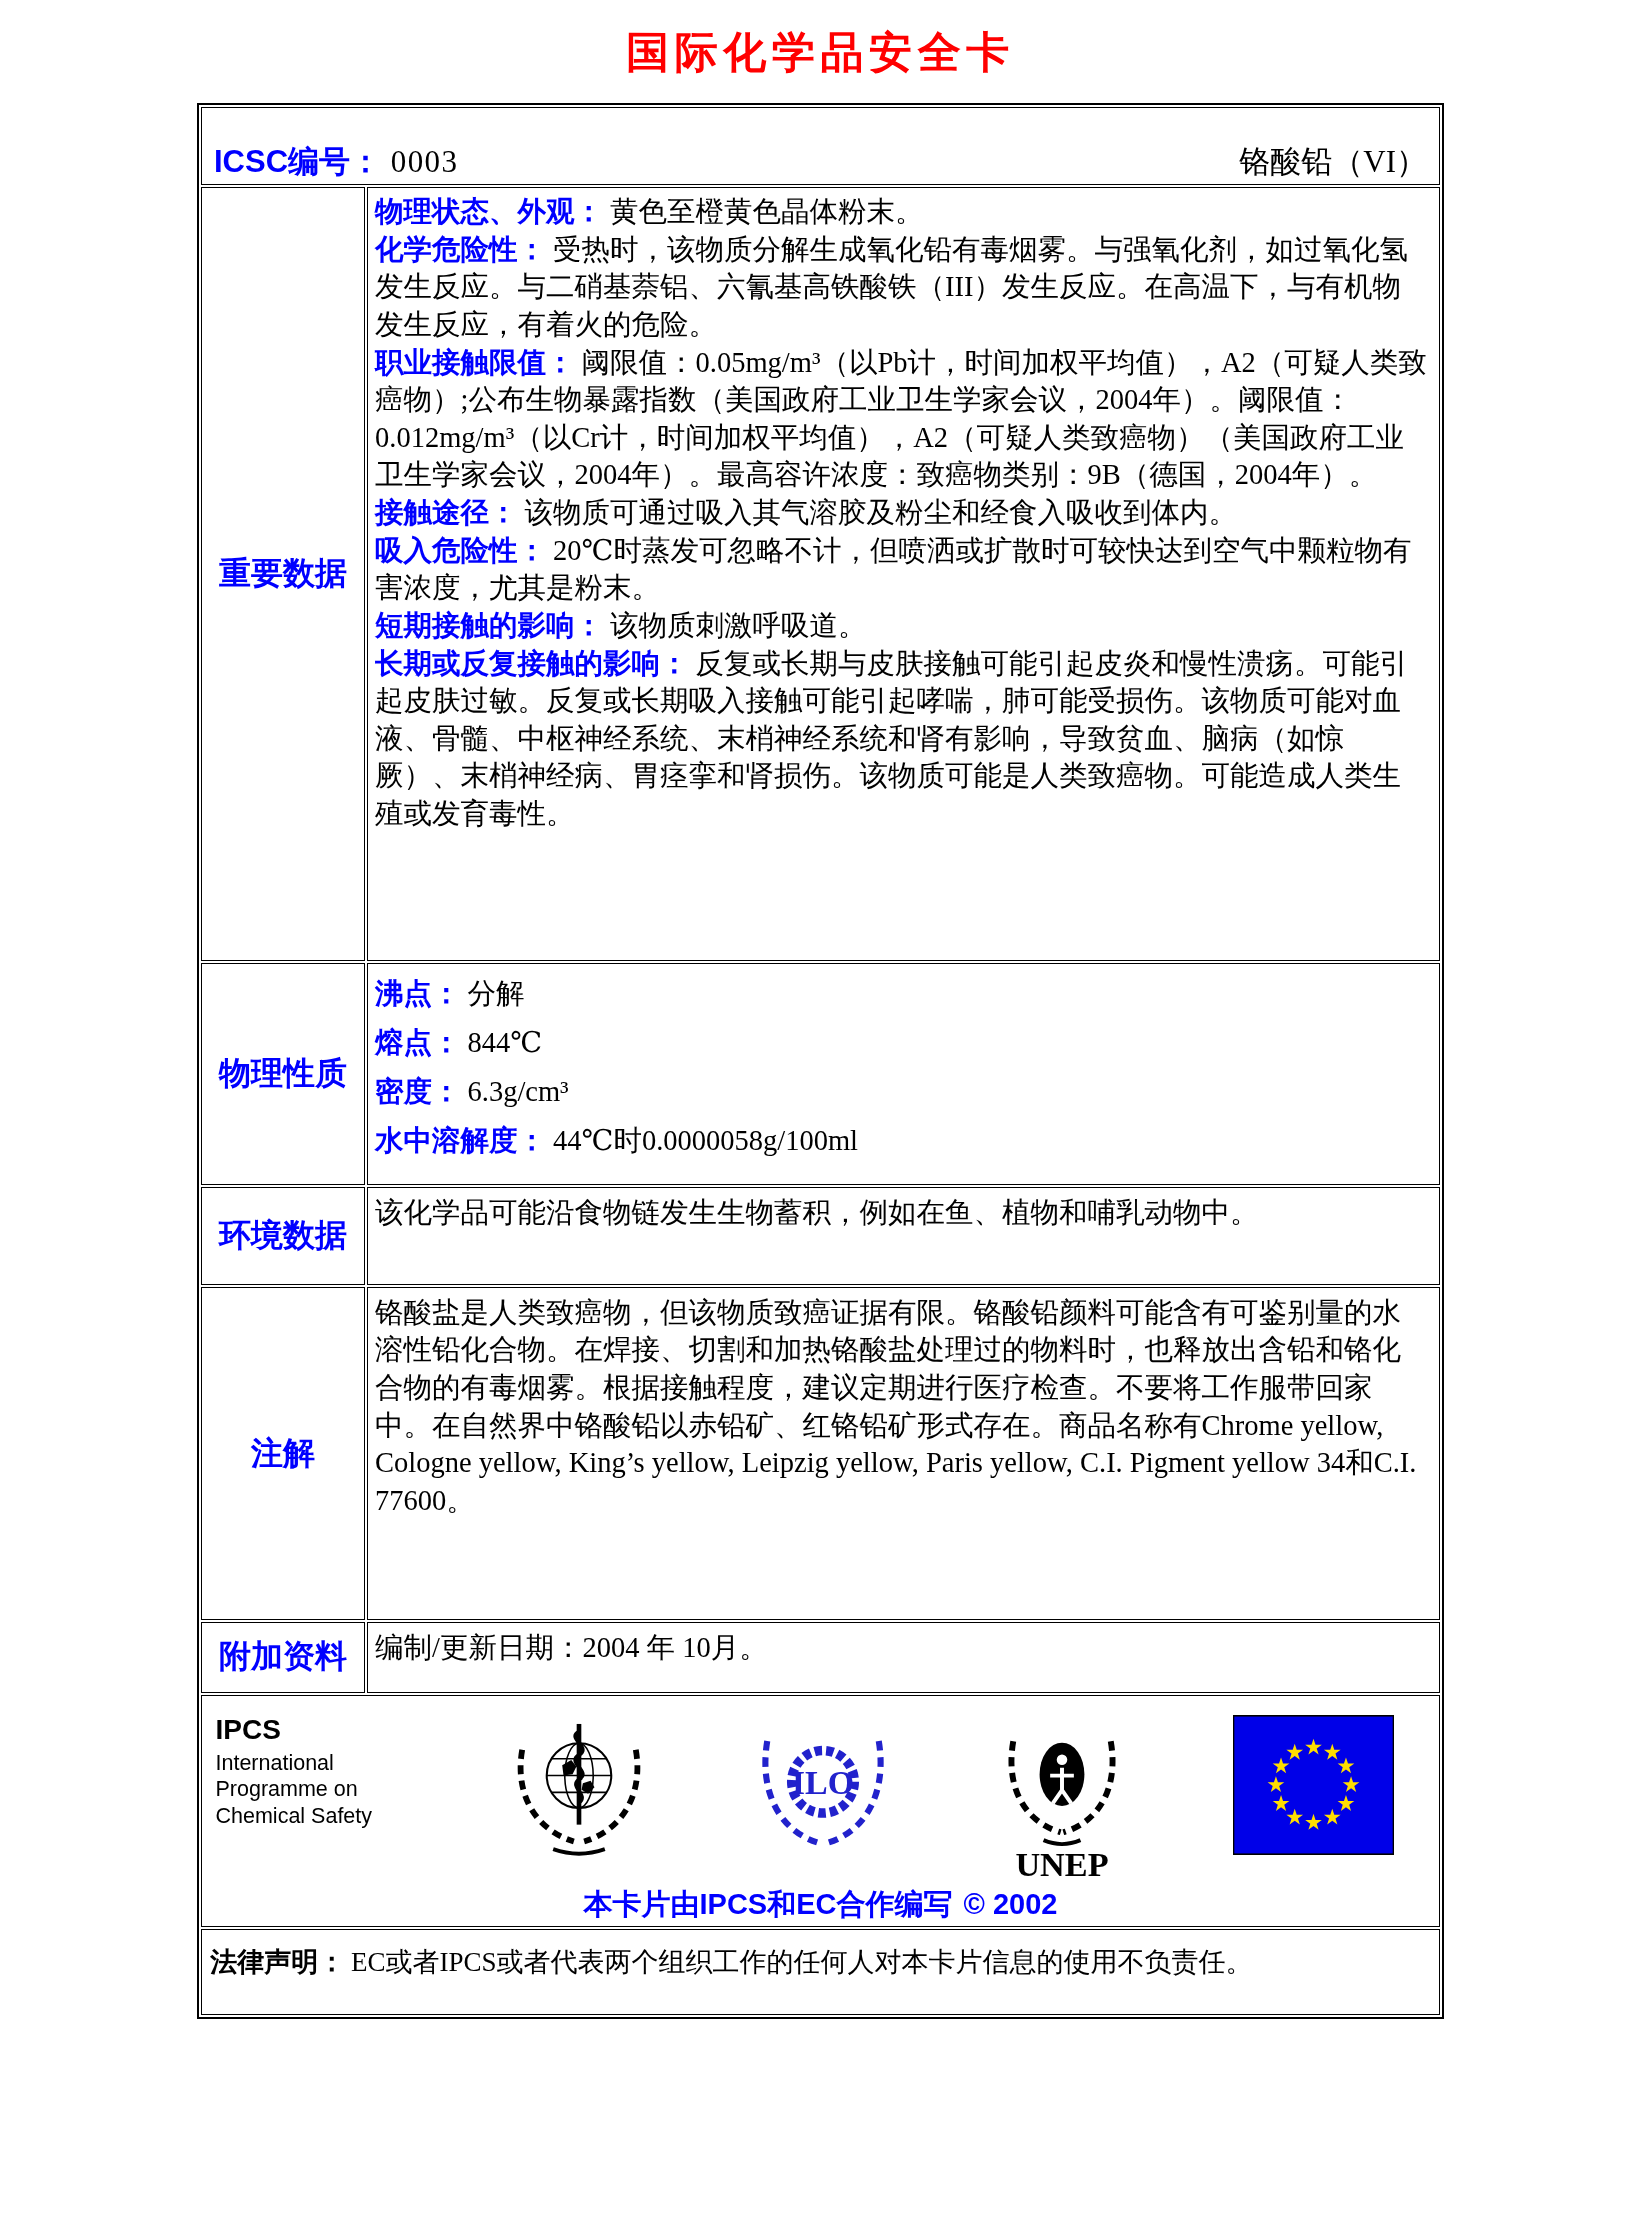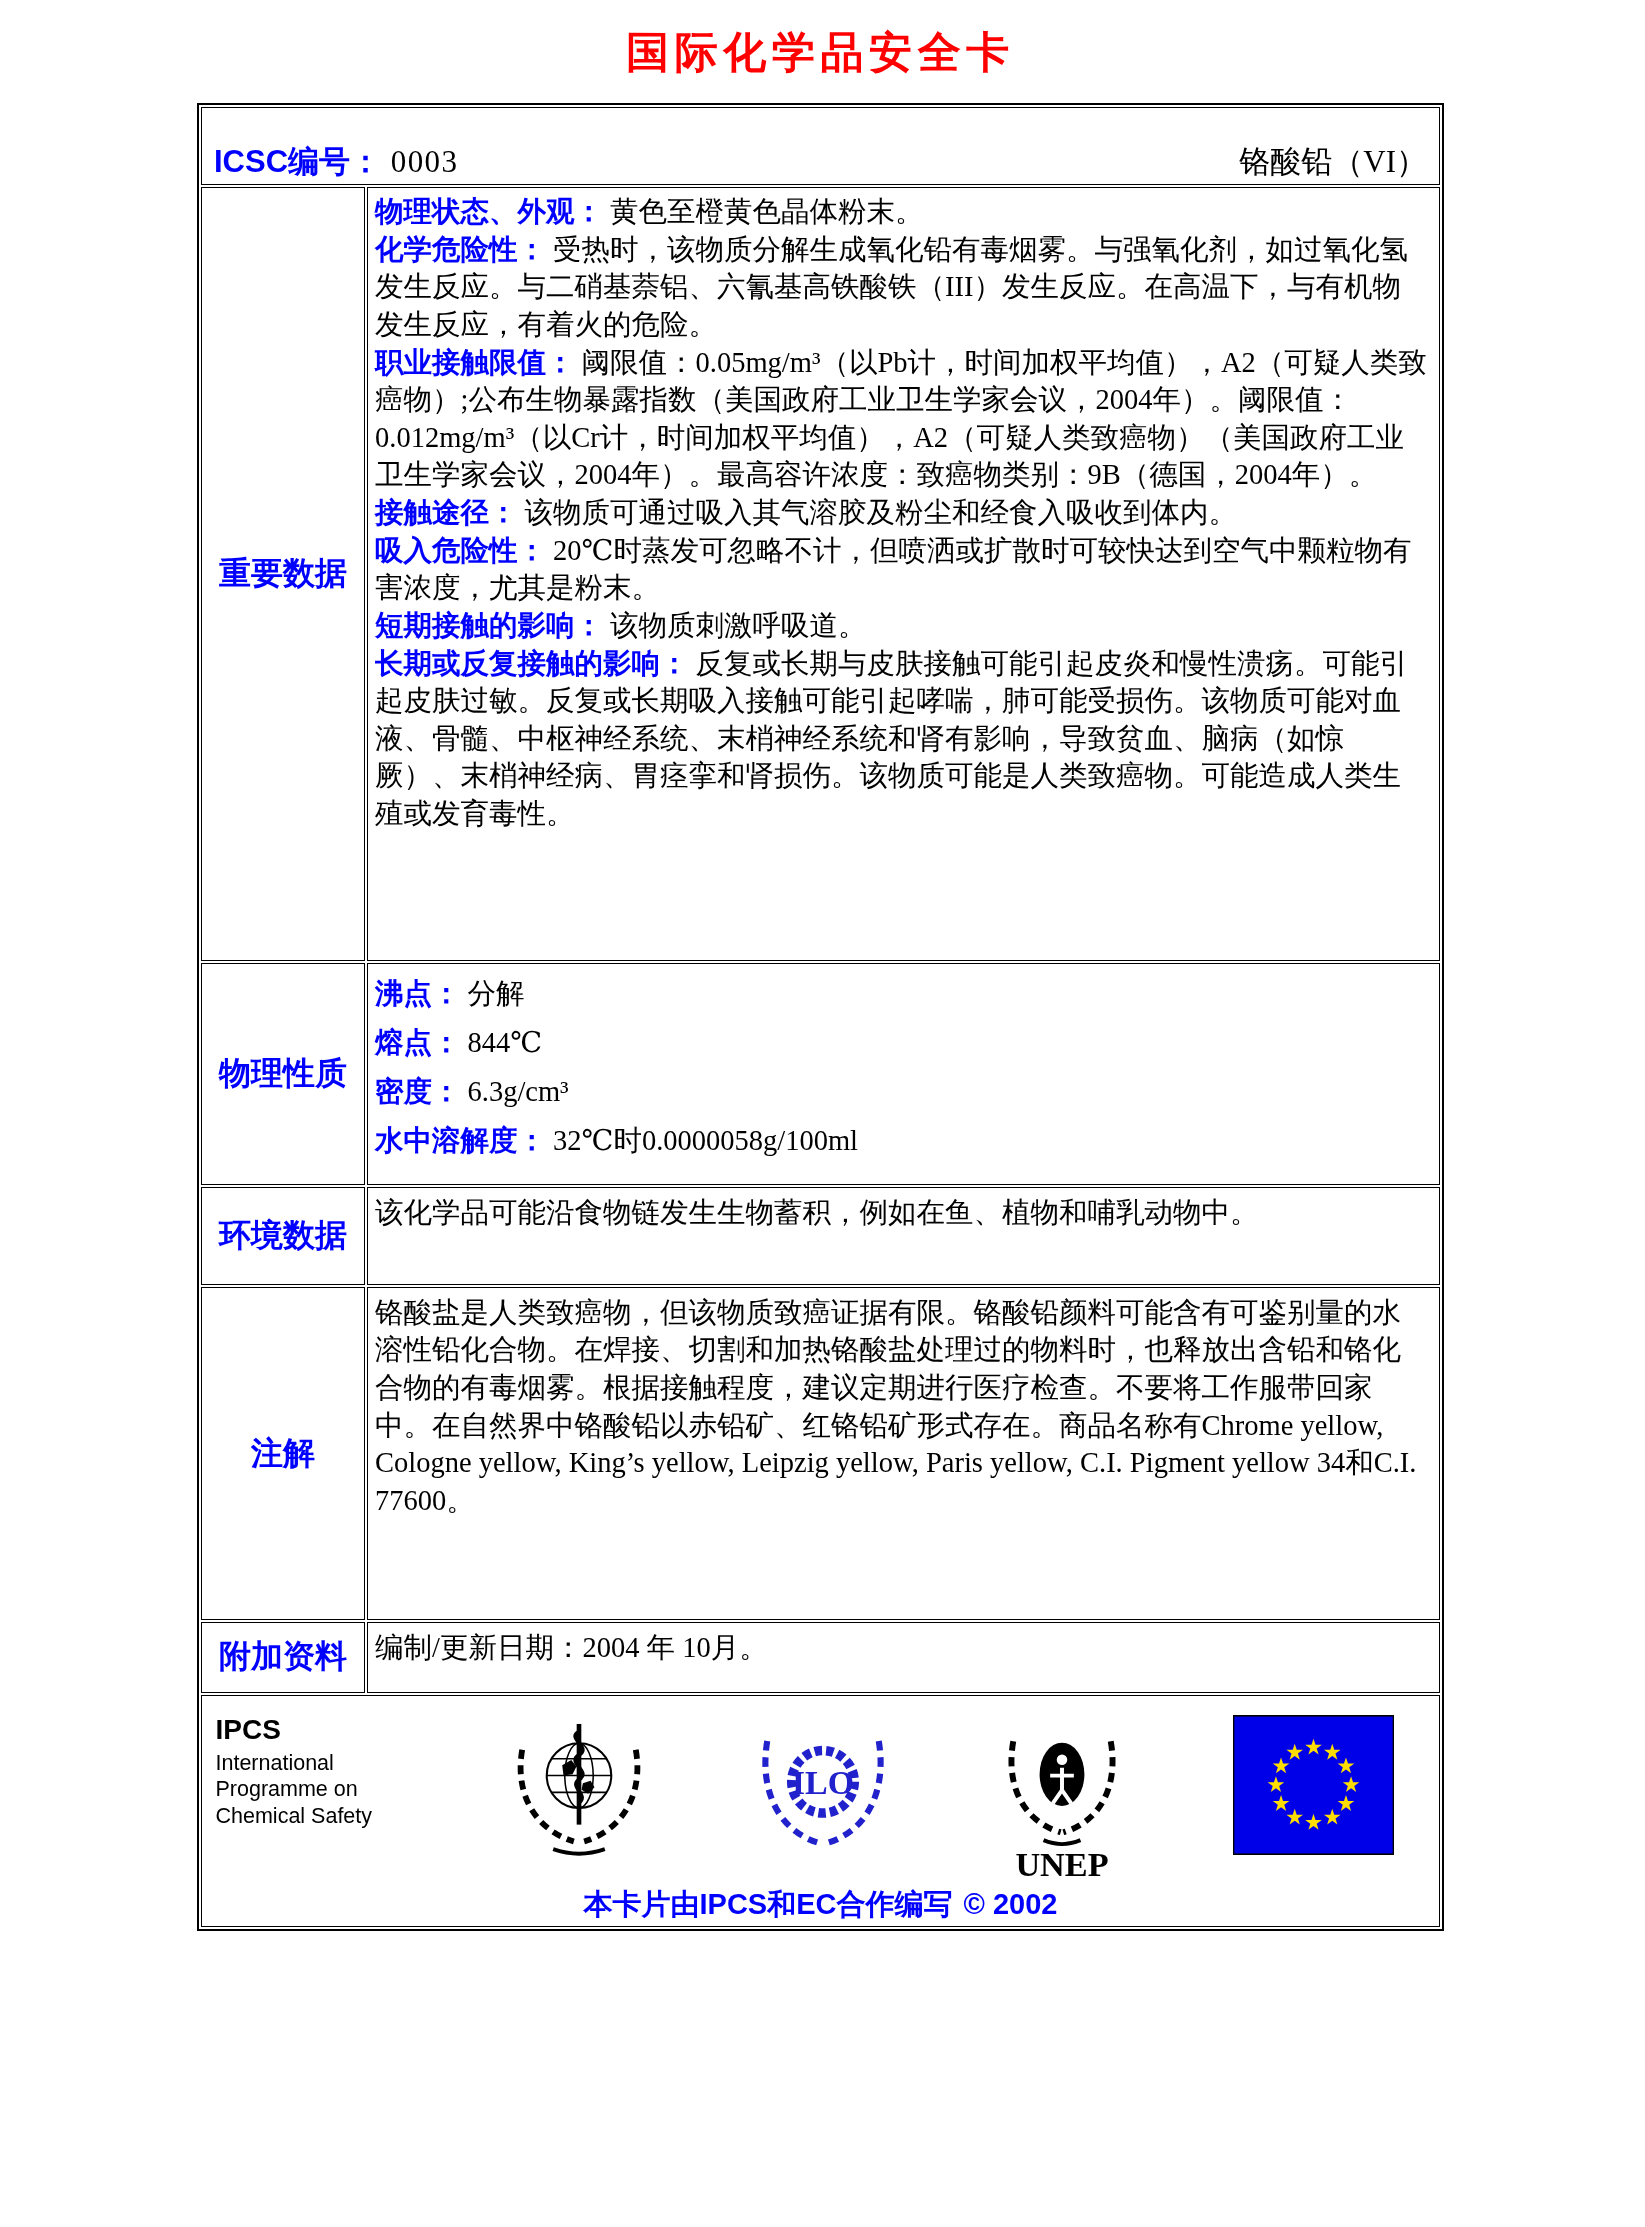--- a/index.html
+++ b/index.html
@@ -106,21 +106,21 @@
         <p class="item"><span class="term">长期或反复接触的影响：</span><span>反复或长期与皮肤接触可能引起皮炎和慢性溃疡。可能引起皮肤过敏。反复或长期吸入接触可能引起哮喘，肺可能受损伤。该物质可能对血液、骨髓、中枢神经系统、末梢神经系统和肾有影响，导致贫血、脑病（如惊厥）、末梢神经病、胃痉挛和肾损伤。该物质可能是人类致癌物。可能造成人类生殖或发育毒性。</span></p>
       </td>
     </tr>
 
     <tr class="r-phys">
       <td class="lbl">物理性质</td>
       <td class="content phys">
         <p class="item"><span class="term">沸点：</span><span>分解</span></p>
         <p class="item"><span class="term">熔点：</span><span>844℃</span></p>
         <p class="item"><span class="term">密度：</span><span>6.3g/cm³</span></p>
-        <p class="item"><span class="term">水中溶解度：</span><span>32℃时0.0000058g/100ml</span></p>
+        <p class="item"><span class="term">水中溶解度：</span><span>44℃时0.0000058g/100ml</span></p>
       </td>
     </tr>
 
     <tr class="r-env">
       <td class="lbl">环境数据</td>
       <td class="content">
         <p class="item">该化学品可能沿食物链发生生物蓄积，例如在鱼、植物和哺乳动物中。</p>
       </td>
     </tr>
 
@@ -205,17 +205,22 @@
             <use href="#eustar" transform="translate(46,27.8)"></use>
           </svg>
         </div>
 
         <div class="caption-line">
           <span>本卡片由IPCS和EC合作编写</span><span class="copy">© 2002</span>
         </div>
       </td>
     </tr>
 
+    <tr class="r-legal">
+      <td colspan="2" class="legal">
+        <span class="legal-label">法律声明：</span><span>EC或者IPCS或者代表两个组织工作的任何人对本卡片信息的使用不负责任。</span>
+      </td>
+    </tr>
 
   </tbody>
     </table>
 </div>
 
 
 </body></html>

